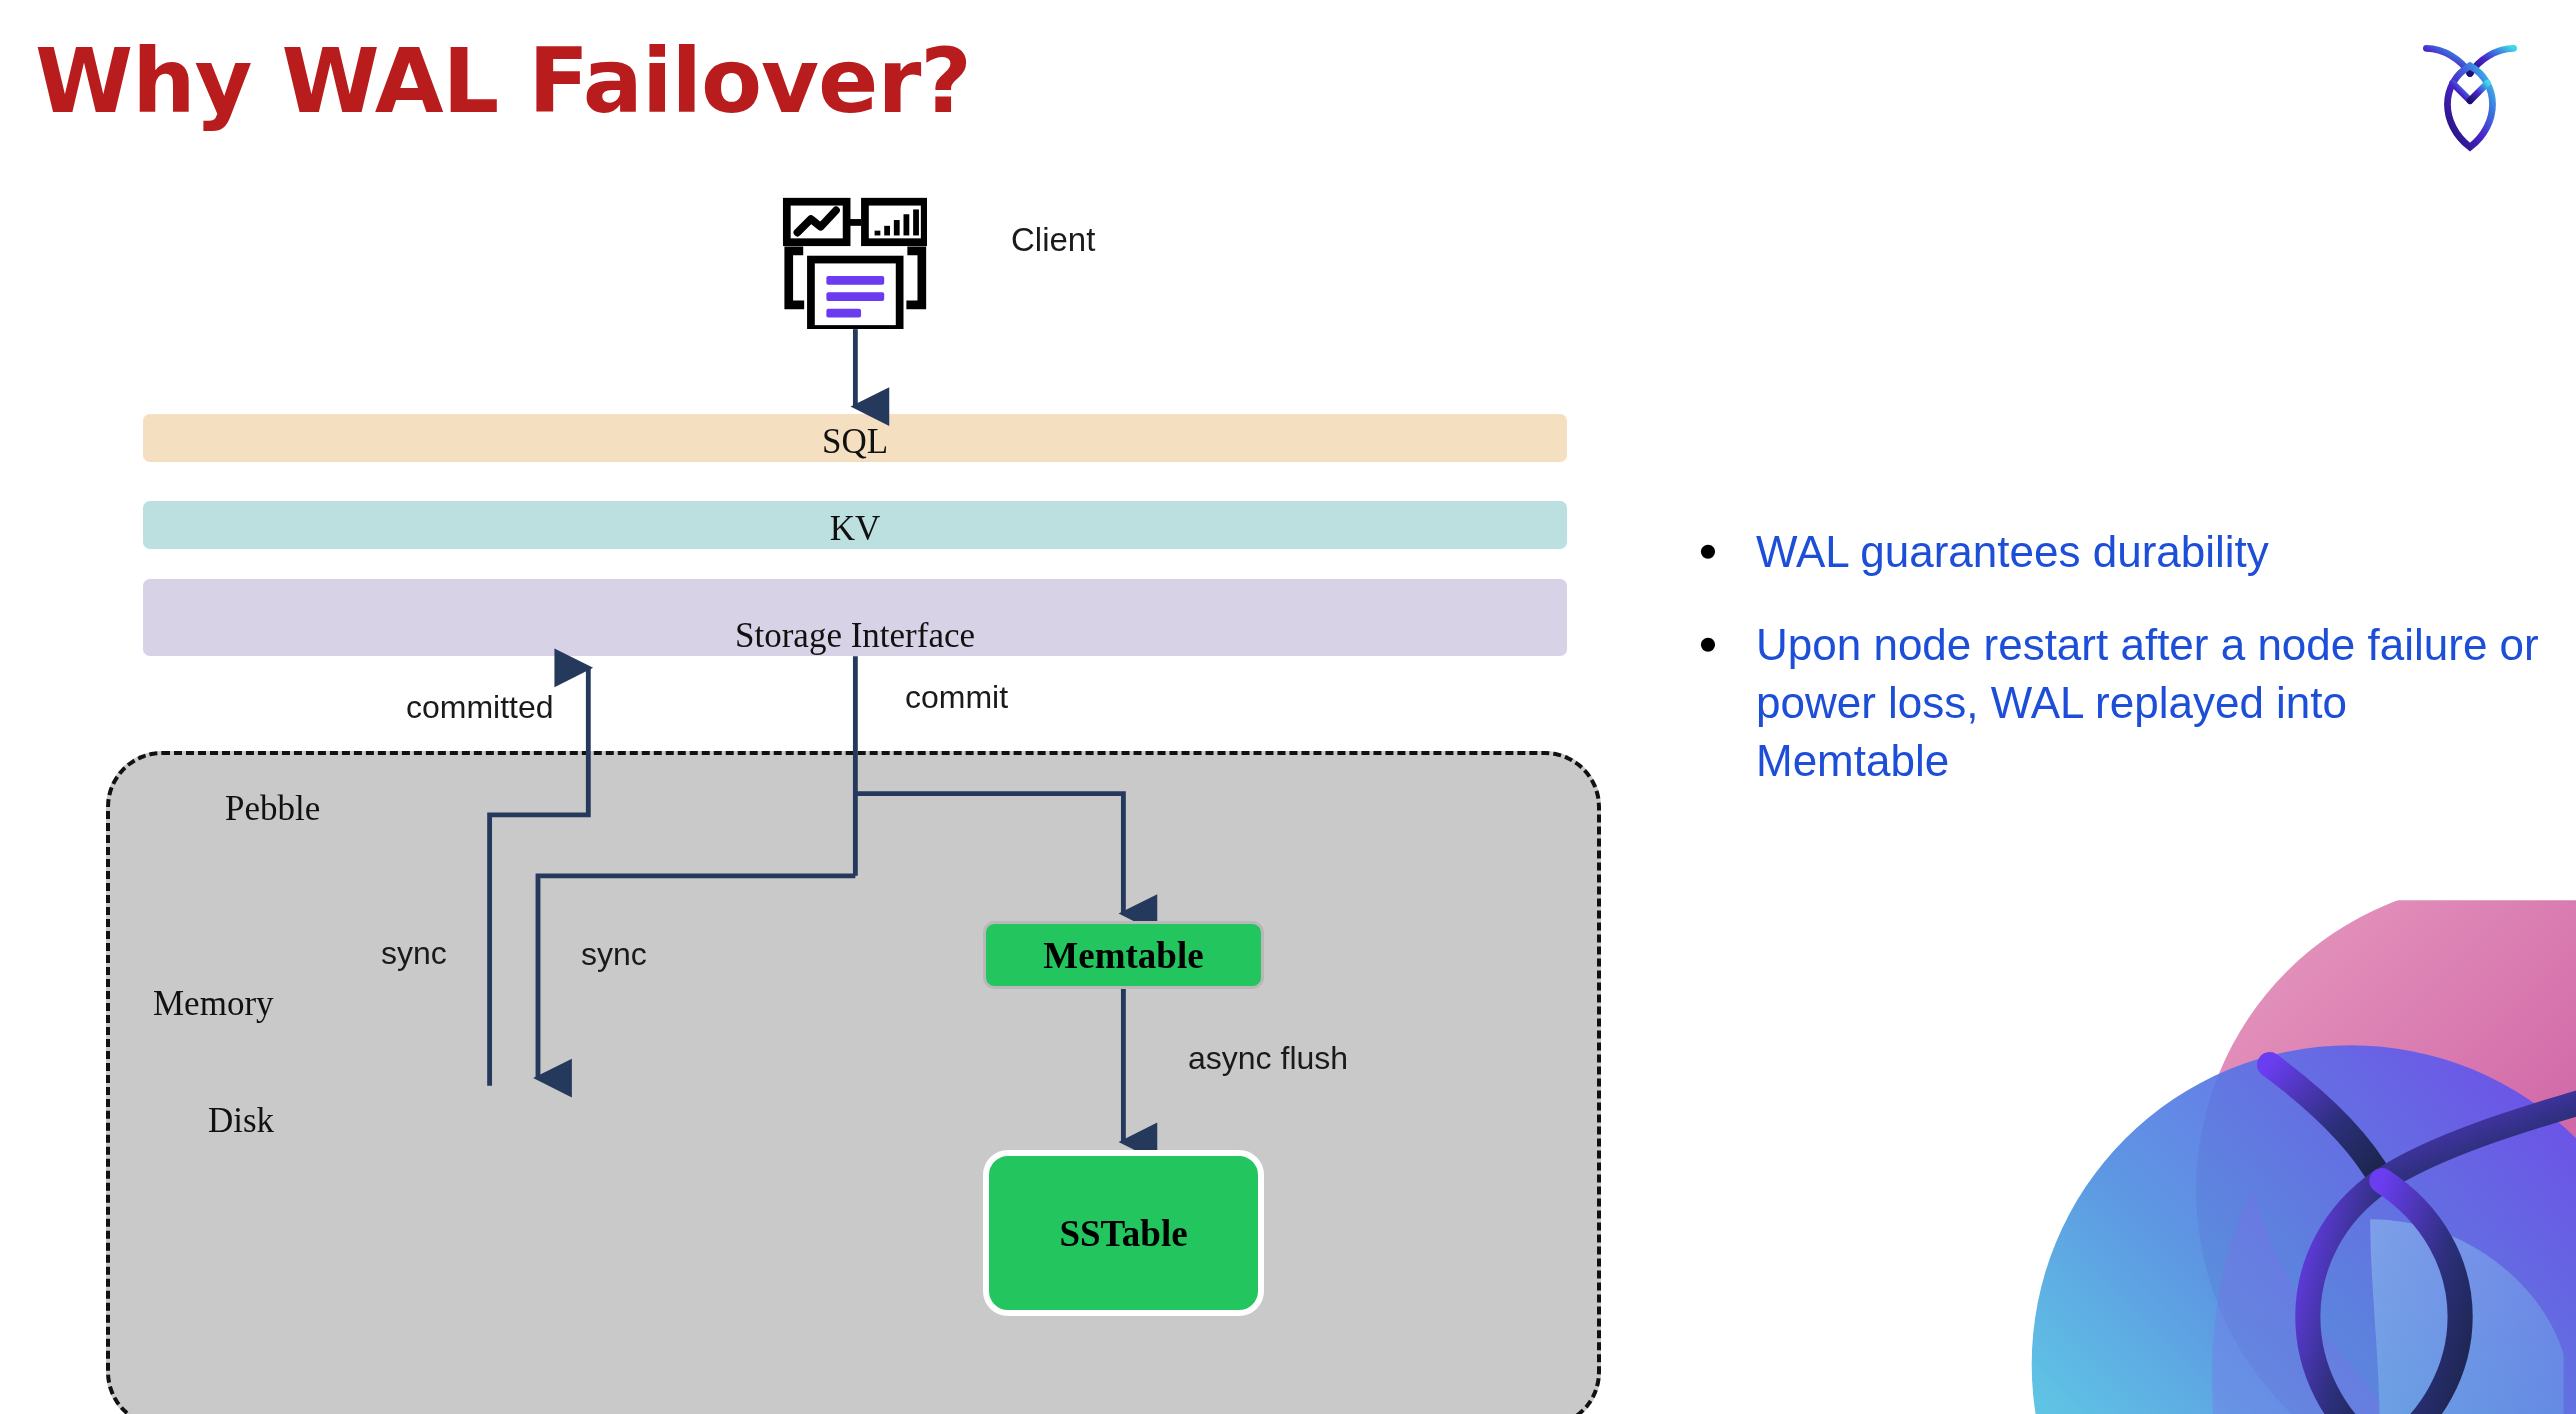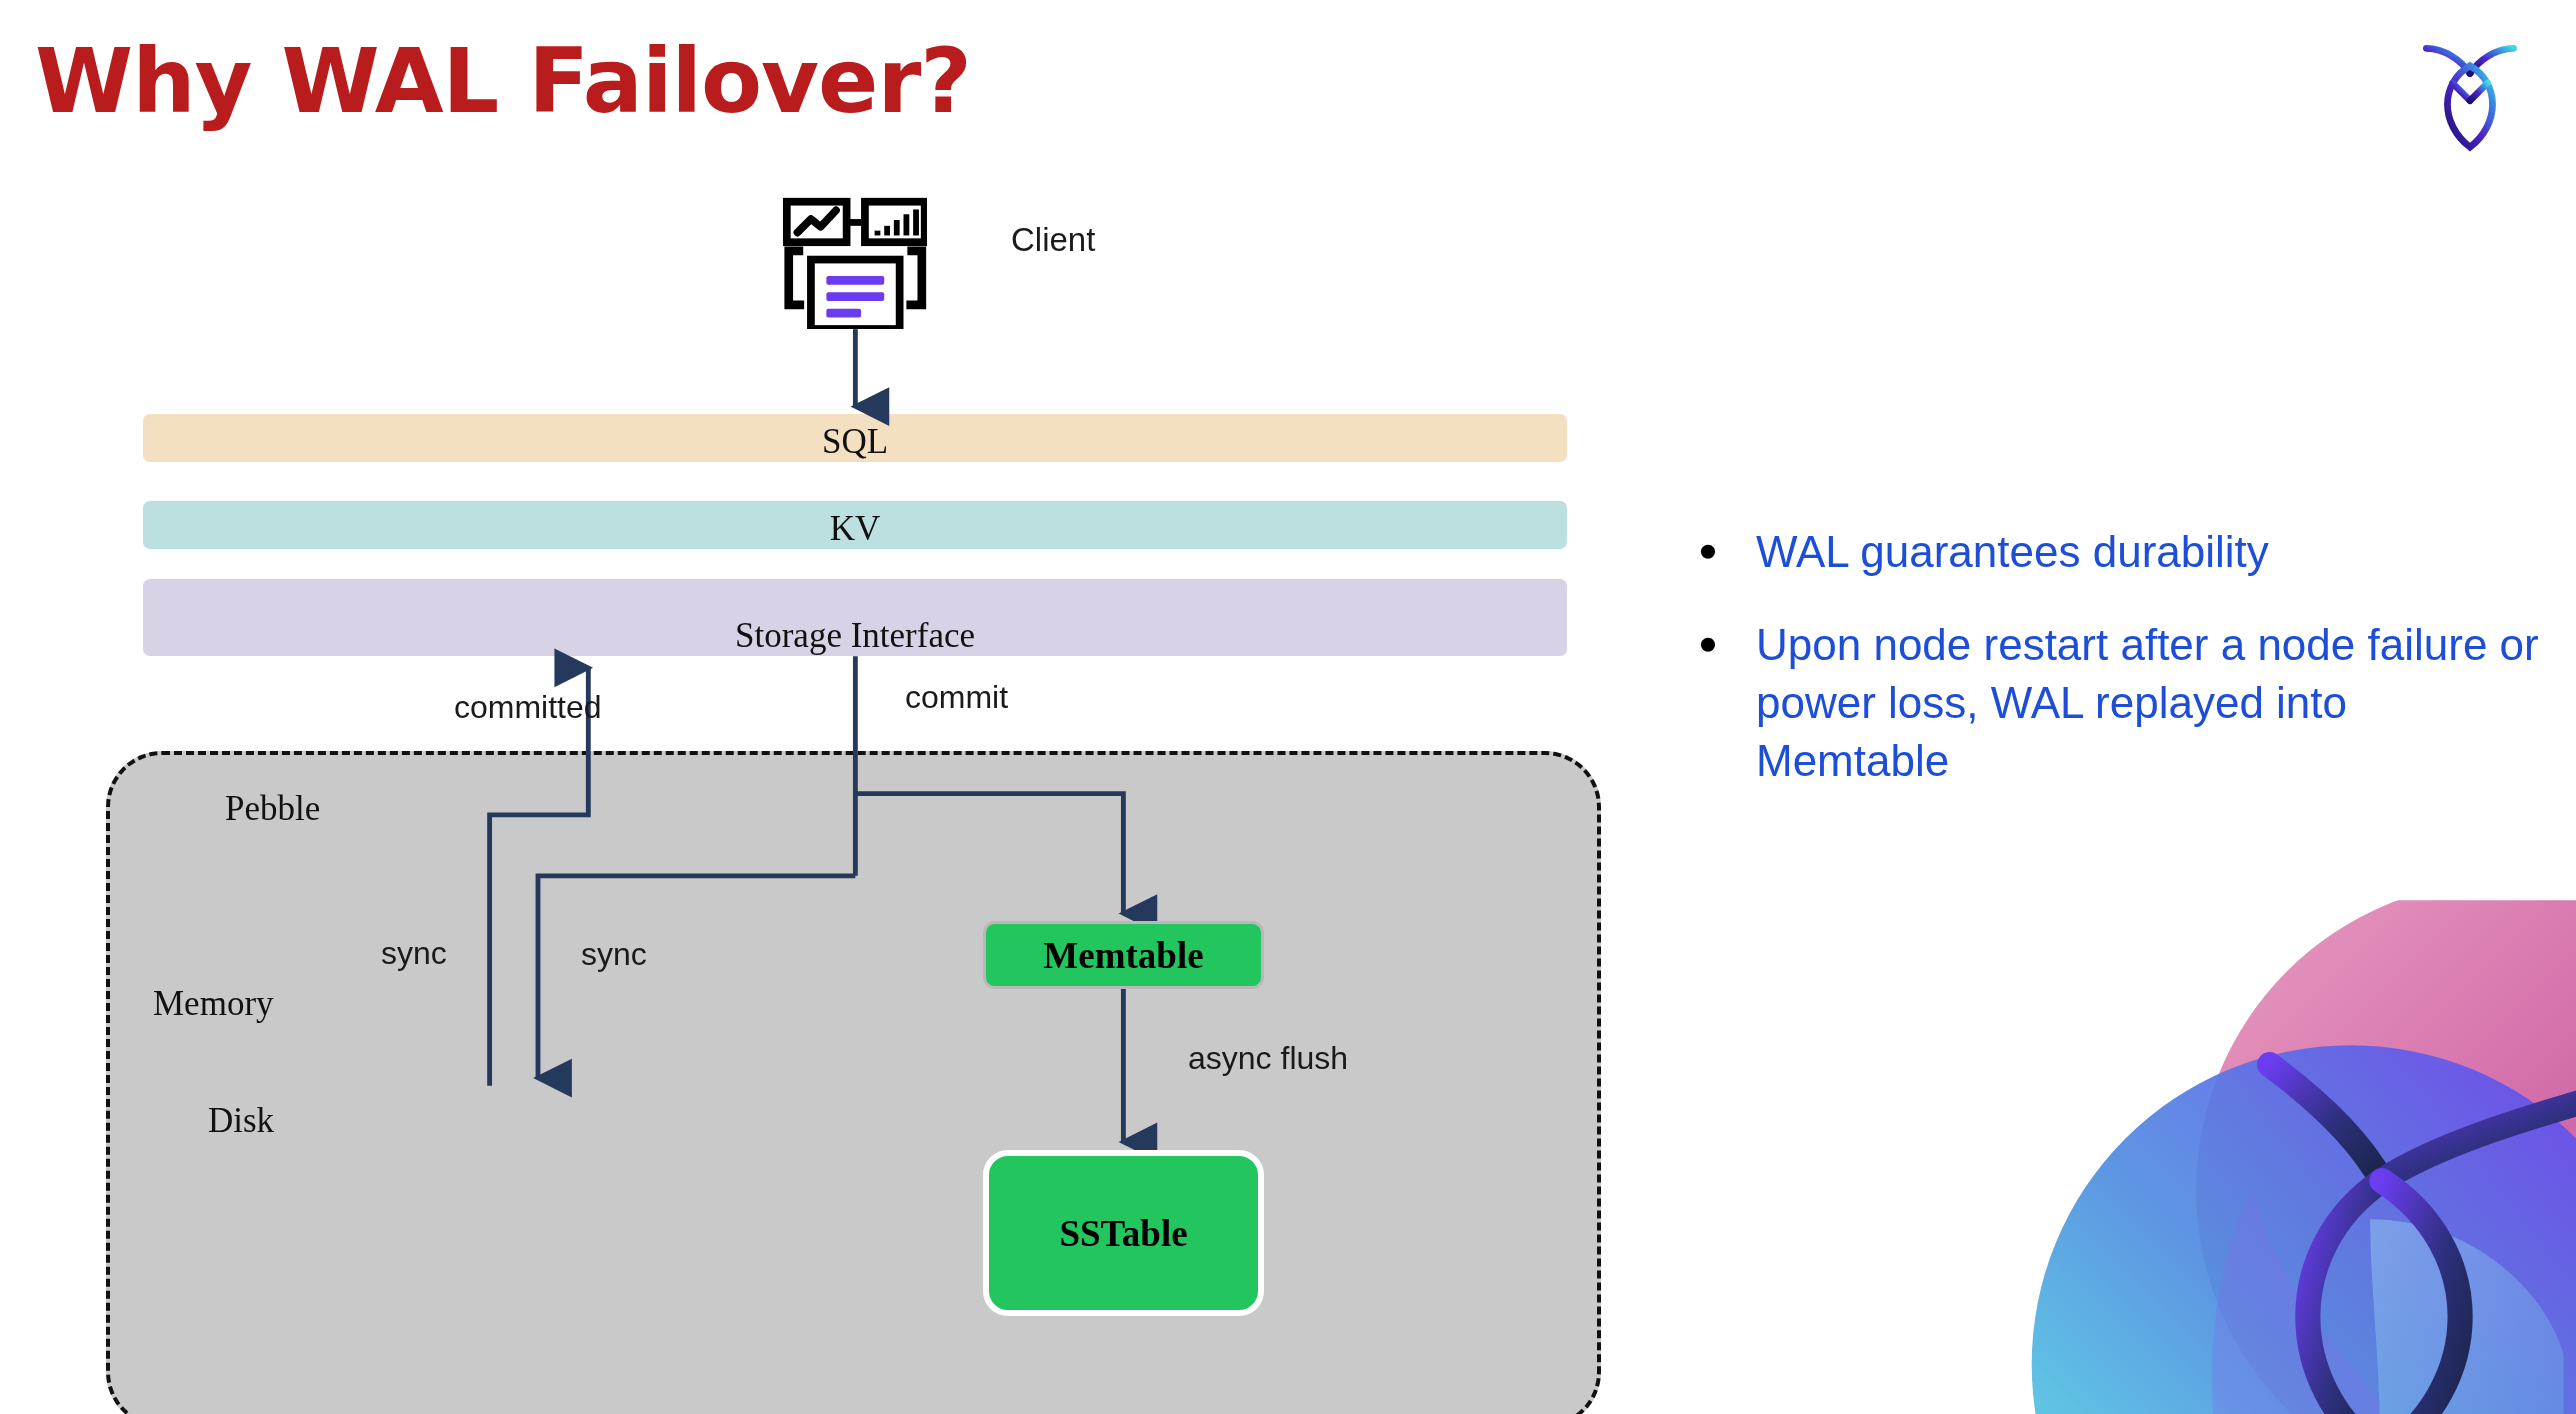--- a/index.html
+++ b/index.html
@@ -163,21 +163,21 @@
   }
 
   
   .edge-label {
     position: absolute;
     font-family: "Liberation Sans", sans-serif;
     font-size: 32px;
     color: #1a1a1a;
     white-space: nowrap;
   }
-  #label-committed { left: 406px; top: 689px; margin-left: 48px; }
+  #label-committed { left: 406px; top: 689px; }
   #label-commit    { left: 905px; top: 679px; }
   #label-sync-1    { left: 381px; top: 935px; }
   #label-sync-2    { left: 581px; top: 936px; }
   #label-async     { left: 1188px; top: 1040px; }
 
   
   #edges {
     position: absolute;
     left: 0; top: 0;
     width: 1703px;

